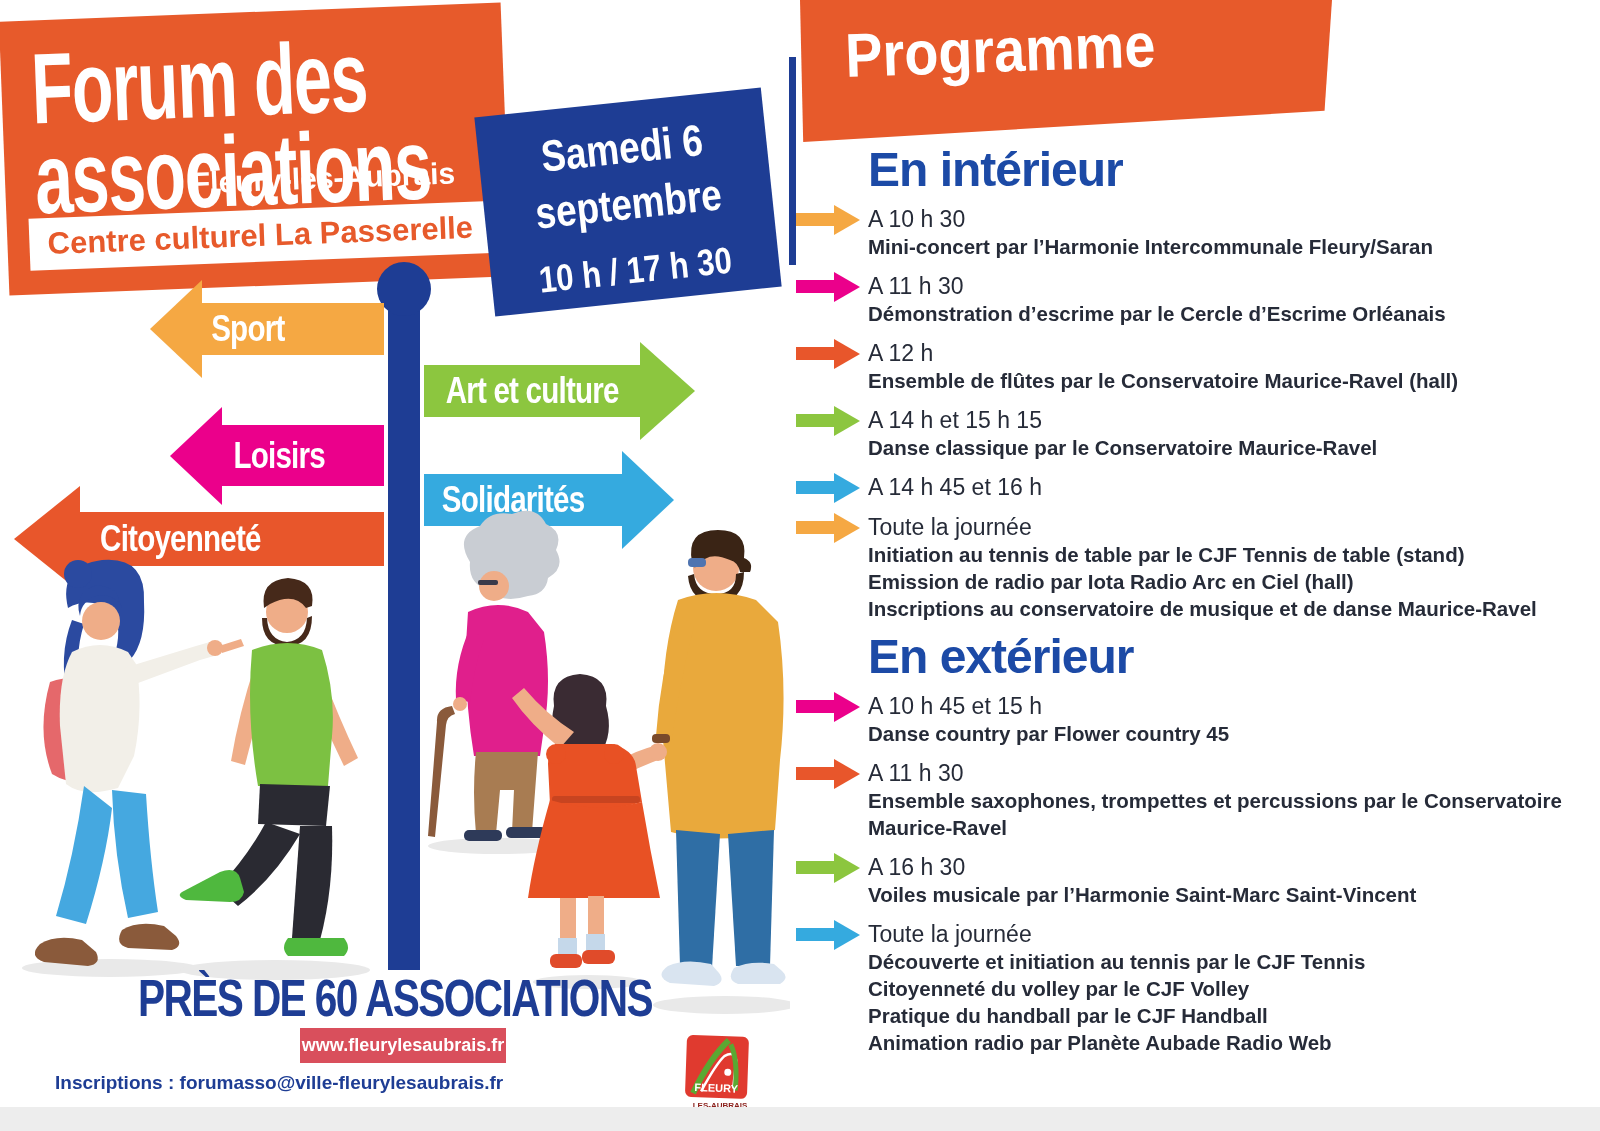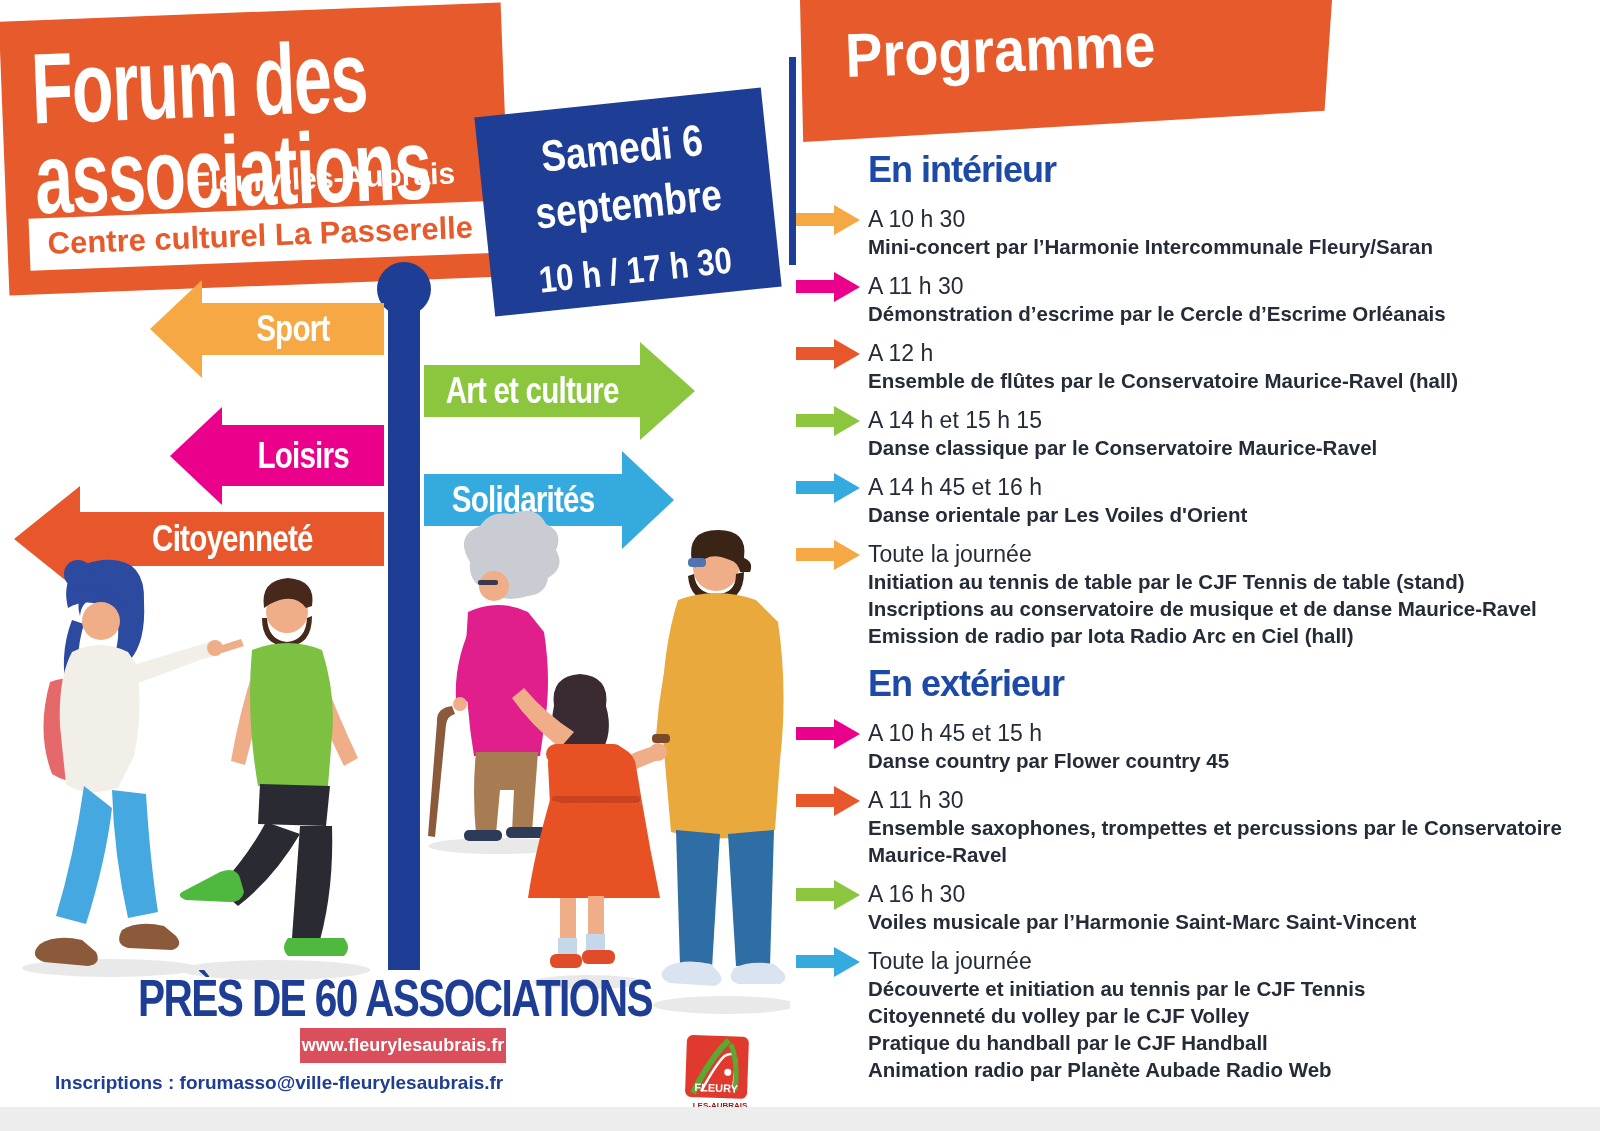--- a/index.html
+++ b/index.html
@@ -21,21 +21,21 @@
 
   .date-box{position:absolute;left:484px;top:102px;width:288px;height:200px;background:var(--navy);
     transform:rotate(-6deg);display:flex;flex-direction:column;align-items:center;padding-top:18px;}
   .date-l1,.date-l2{color:#fff;font-weight:bold;font-size:44px;line-height:56px;transform:scaleX(.84);white-space:nowrap;}
   .date-l3{color:#fff;font-weight:bold;font-size:37px;line-height:46px;margin-top:16px;transform:scaleX(.84);white-space:nowrap;}
   .blue-sliver{position:absolute;left:789px;top:57px;width:7px;height:208px;background:var(--navy);}
 
   
   .pole{position:absolute;left:388px;top:286px;width:32px;height:684px;background:var(--navy);}
   .pole-knob{position:absolute;left:377px;top:262px;width:54px;height:54px;border-radius:50%;background:var(--navy);}
-  .sign-arrow{position:absolute;display:flex;align-items:center;justify-content:center;background:var(--c);}
+  .sign-arrow{position:absolute;display:flex;align-items:center;background:var(--c);}
   .sign-arrow::before{content:"";position:absolute;top:50%;transform:translateY(-50%);
     border-top:var(--hh) solid transparent;border-bottom:var(--hh) solid transparent;}
   .sign-arrow.left::before{right:100%;border-right:var(--hw) solid var(--c);}
   .sign-arrow.right::before{left:100%;border-left:var(--hw) solid var(--c);}
   .sign-label{color:#fff;font-weight:bold;font-size:37px;letter-spacing:-1px;transform:scaleX(.8);white-space:nowrap;}
   .pos-sport{left:202px;top:303px;width:182px;height:52px;--hw:52px;--hh:49px;}
   .pos-art{left:424px;top:365px;width:216px;height:52px;--hw:55px;--hh:49px;}
   .pos-loisirs{left:222px;top:425px;width:162px;height:61px;--hw:52px;--hh:49px;}
   .pos-solidarites{left:424px;top:474px;width:198px;height:52px;--hw:52px;--hh:49px;}
   .pos-citoyennete{left:80px;top:512px;width:304px;height:54px;--hw:66px;--hh:53px;}
@@ -53,21 +53,21 @@
 
   .gray-band{position:absolute;left:0;top:1107px;width:1600px;height:24px;background:var(--gray_band);}
 
   
   .prog-header{position:absolute;left:800px;top:0;width:532px;height:142px;background:var(--orange);
     clip-path:polygon(0 0,100% 0,98.6% 78%,0.6% 100%);}
   .prog-title{position:absolute;left:44px;top:20px;color:#fff;font-weight:bold;font-size:62px;
     transform:rotate(-2deg) scaleX(.9);transform-origin:left top;white-space:nowrap;}
 
   .prog-flow{position:absolute;left:795px;top:148px;width:775px;}
-  .prog-h{color:var(--heading_blue);font-weight:bold;font-size:36px;line-height:44px;
+  .prog-h{color:var(--heading_blue);font-weight:bold;font-size:48px;line-height:44px;
     margin:0 0 14px 73px;letter-spacing:-1px;}
   .prog-h.second{margin-top:8px;}
   .p-entry{display:flex;margin-bottom:13px;}
   .p-arrow-cell{flex:0 0 73px;height:27px;display:flex;align-items:center;}
   .p-arrow{position:relative;width:38px;height:13px;background:var(--c);margin-left:1px;}
   .p-arrow::after{content:"";position:absolute;left:100%;top:50%;transform:translateY(-50%);
     border-top:15px solid transparent;border-bottom:15px solid transparent;border-left:26px solid var(--c);}
   .p-text{flex:1;}
   .p-time{color:var(--text_dark);font-weight:normal;font-size:23px;line-height:27px;white-space:nowrap;}
   .p-line{color:var(--text_dark);font-weight:bold;font-size:20.5px;line-height:27px;white-space:nowrap;}
@@ -271,33 +271,32 @@
       <div class="p-line" data-name="entry-description-line">Danse classique par le Conservatoire Maurice-Ravel</div>
         </div>
     </div>
 
     <div class="p-entry" data-name="programme-entry">
       <div class="p-arrow-cell">
         <div class="p-arrow" data-name="entry-arrow-icon" style="--c: #35AADF;"></div>
       </div>
       <div class="p-text">
         <div class="p-time" data-name="entry-time">A 14 h 45 et 16 h</div>
-      <div class="p-line" data-name="entry-description-line">Danse orientale par Les Voiles d'Orient</div>
         </div>
     </div>
 
     <div class="p-entry" data-name="programme-entry">
       <div class="p-arrow-cell">
         <div class="p-arrow" data-name="entry-arrow-icon" style="--c: #F5A843;"></div>
       </div>
       <div class="p-text">
         <div class="p-time" data-name="entry-time">Toute la journée</div>
       <div class="p-line" data-name="entry-description-line">Initiation au tennis de table par le CJF Tennis de table (stand)</div>
+          <div class="p-line" data-name="entry-description-line">Emission de radio par Iota Radio Arc en Ciel (hall)</div>
           <div class="p-line" data-name="entry-description-line">Inscriptions au conservatoire de musique et de danse Maurice-Ravel</div>
-          <div class="p-line" data-name="entry-description-line">Emission de radio par Iota Radio Arc en Ciel (hall)</div>
         </div>
     </div>
 
     <h2 class="prog-h second" data-name="programme-section-heading">En extérieur</h2>
 
     <div class="p-entry" data-name="programme-entry">
       <div class="p-arrow-cell">
         <div class="p-arrow" data-name="entry-arrow-icon" style="--c: #EB008B;"></div>
       </div>
       <div class="p-text">

